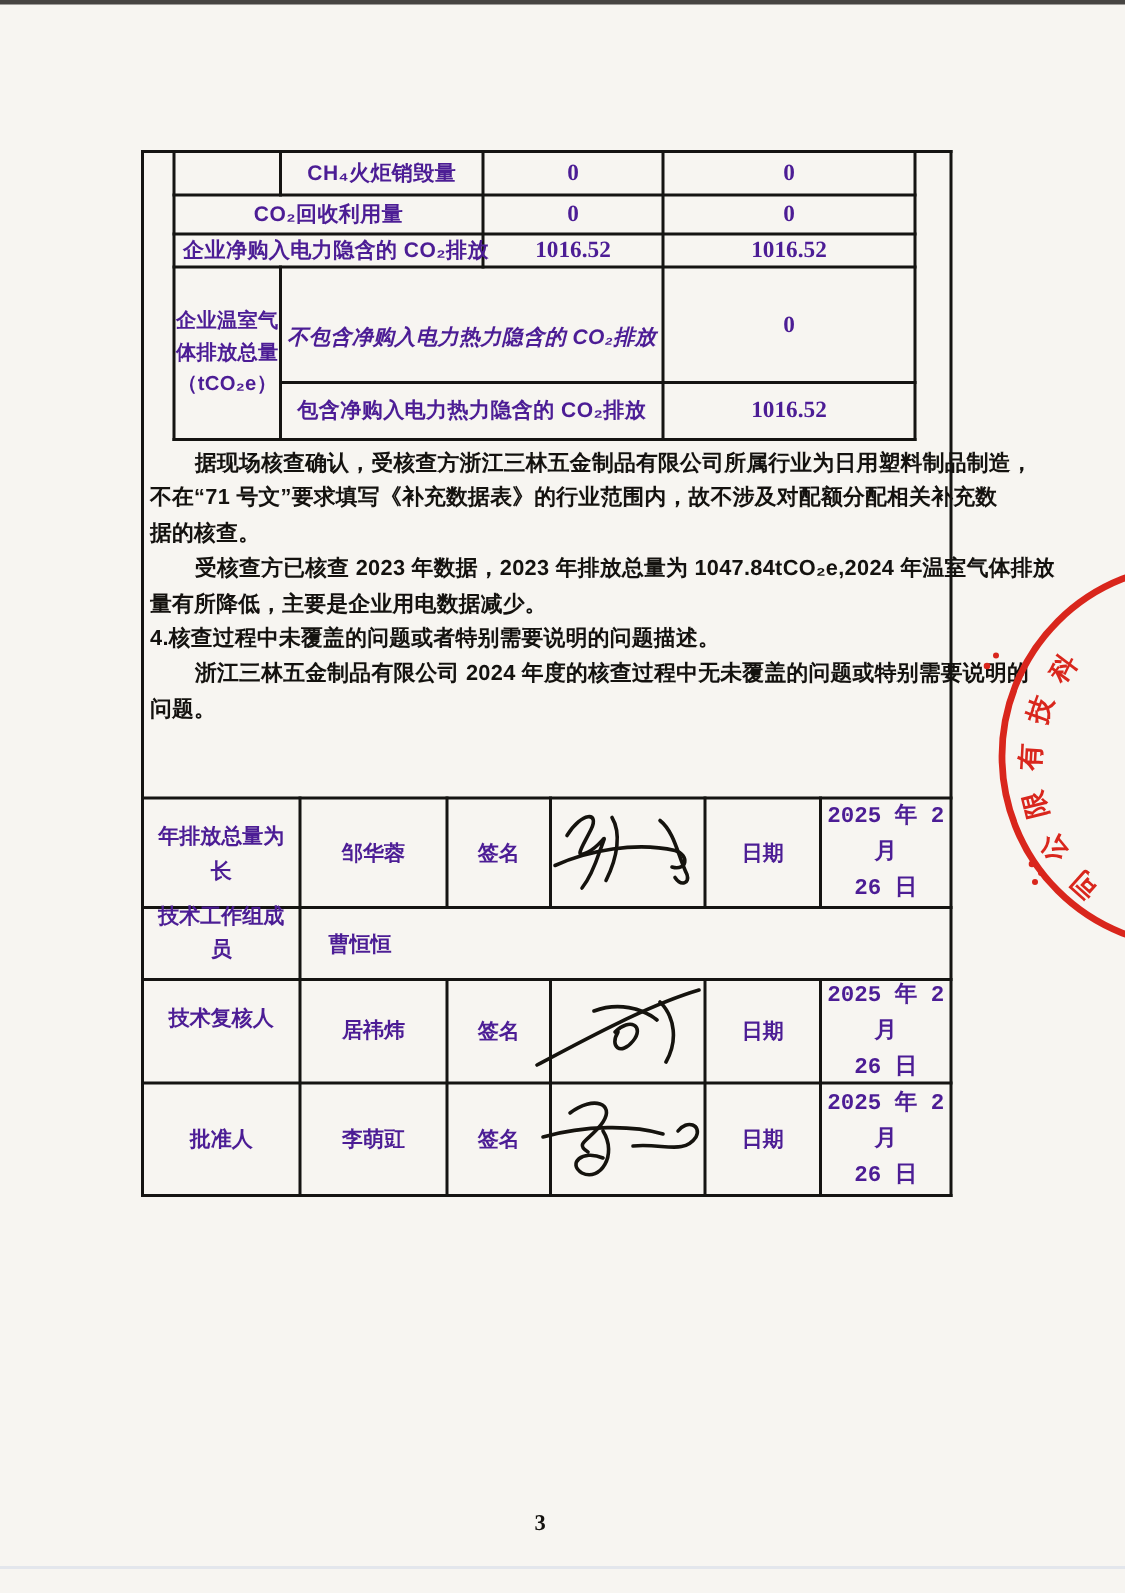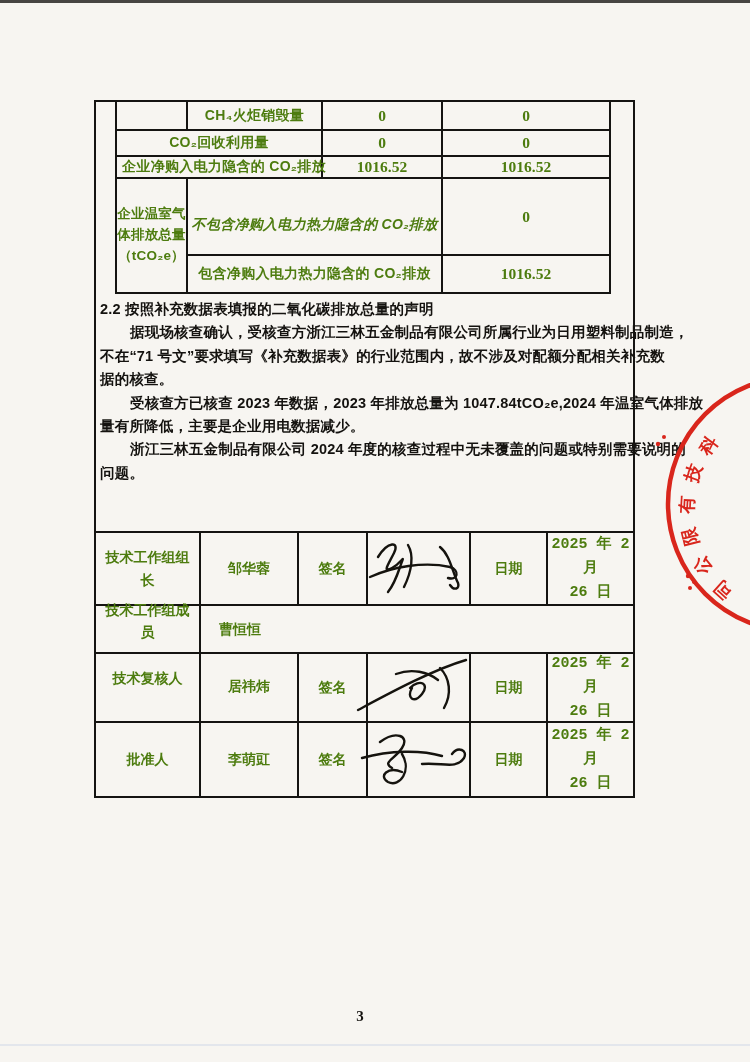--- a/index.html
+++ b/index.html
@@ -7,21 +7,21 @@
     width:750px;height:1062px;position:relative;overflow:hidden;
     background:#f7f5f1;
     font-family:"Liberation Sans",sans-serif;
     -webkit-font-smoothing:antialiased;
   }
   .hl,.vl{position:absolute;background:#151412;}
   .hl{height:2px;}
   .vl{width:2px;}
   .cell{
     position:absolute;display:flex;align-items:center;justify-content:center;
-    text-align:center;color:#4d7c0f;
+    text-align:center;color:#4c1d95;
   }
   .t-label{font-weight:bold;font-size:14px;letter-spacing:.3px;}
   .t-label-sm{font-weight:bold;font-size:13.5px;letter-spacing:.2px;}
   .t-num{font-family:"Liberation Serif",serif;font-weight:600;font-size:15.5px;}
   .pre{white-space:pre-line;line-height:1.55;text-align:center;}
   .bodytext{
     position:absolute;left:100px;top:298px;width:532px;
     font-weight:bold;font-size:14.5px;color:#14120f;letter-spacing:.2px;
   }
   .bodyline{height:23.4px;line-height:23.4px;white-space:nowrap;}
@@ -78,26 +78,26 @@
 （tCO₂e）</div>
 
   <div class="cell t-label" style="left:188px;top:179px;width:253px;height:92px;font-style:italic;">不包含净购入电力热力隐含的 CO₂排放</div>
   <div class="cell t-num" style="left:443px;top:179px;width:166px;height:75px;">0</div>
 
   <div class="cell t-label" style="left:188px;top:256px;width:253px;height:36px;">包含净购入电力热力隐含的 CO₂排放</div>
   <div class="cell t-num" style="left:443px;top:256px;width:166px;height:36px;">1016.52</div>
 </div>
 
 <div class="bodytext">
-  <div class="bodyline">2.2 按照补充数据表填报的二氧化碳排放总量的声明</div>
   <div class="bodyline indent">据现场核查确认，受核查方浙江三林五金制品有限公司所属行业为日用塑料制品制造，</div>
   <div class="bodyline">不在“71 号文”要求填写《补充数据表》的行业范围内，故不涉及对配额分配相关补充数</div>
   <div class="bodyline">据的核查。</div>
   <div class="bodyline indent">受核查方已核查 2023 年数据，2023 年排放总量为 1047.84tCO₂e,2024 年温室气体排放</div>
   <div class="bodyline">量有所降低，主要是企业用电数据减少。</div>
+  <div class="bodyline">4.核查过程中未覆盖的问题或者特别需要说明的问题描述。</div>
   <div class="bodyline indent">浙江三林五金制品有限公司 2024 年度的核查过程中无未覆盖的问题或特别需要说明的</div>
   <div class="bodyline">问题。</div>
 </div>
 
 <div>
 
   <div class="hl" style="left:94px;top:531px;width:541px;"></div>
   <div class="hl" style="left:94px;top:604px;width:541px;"></div>
   <div class="hl" style="left:94px;top:652px;width:541px;"></div>
   <div class="hl" style="left:94px;top:721px;width:541px;"></div>
@@ -106,21 +106,21 @@
   <div class="vl" style="left:199px;top:531px;height:267px;"></div>
   <div class="vl" style="left:297px;top:531px;height:75px;"></div>
   <div class="vl" style="left:297px;top:652px;height:146px;"></div>
   <div class="vl" style="left:366px;top:531px;height:75px;"></div>
   <div class="vl" style="left:366px;top:652px;height:146px;"></div>
   <div class="vl" style="left:469px;top:531px;height:75px;"></div>
   <div class="vl" style="left:469px;top:652px;height:146px;"></div>
   <div class="vl" style="left:546px;top:531px;height:75px;"></div>
   <div class="vl" style="left:546px;top:652px;height:146px;"></div>
 
-  <div class="cell rolecell pre" style="left:96px;top:533px;width:103px;height:71px;">技术工作组组
+  <div class="cell rolecell pre" style="left:96px;top:533px;width:103px;height:71px;">年排放总量为
 长</div>
   <div class="cell rolecell" style="left:201px;top:533px;width:96px;height:71px;">邹华蓉</div>
   <div class="cell rolecell" style="left:299px;top:533px;width:67px;height:71px;">签名</div>
   <div class="cell rolecell" style="left:471px;top:533px;width:75px;height:71px;">日期</div>
   <div class="cell datecell pre" style="left:548px;top:533px;width:85px;height:71px;">2025 年 2 月
 26 日</div>
 
   <div class="cell rolecell pre" style="left:96px;top:606px;width:103px;height:30px;">技术工作组成
 员</div>
   <div class="cell rolecell namestart" style="left:201px;top:606px;width:432px;height:46px;">曹恒恒</div>

